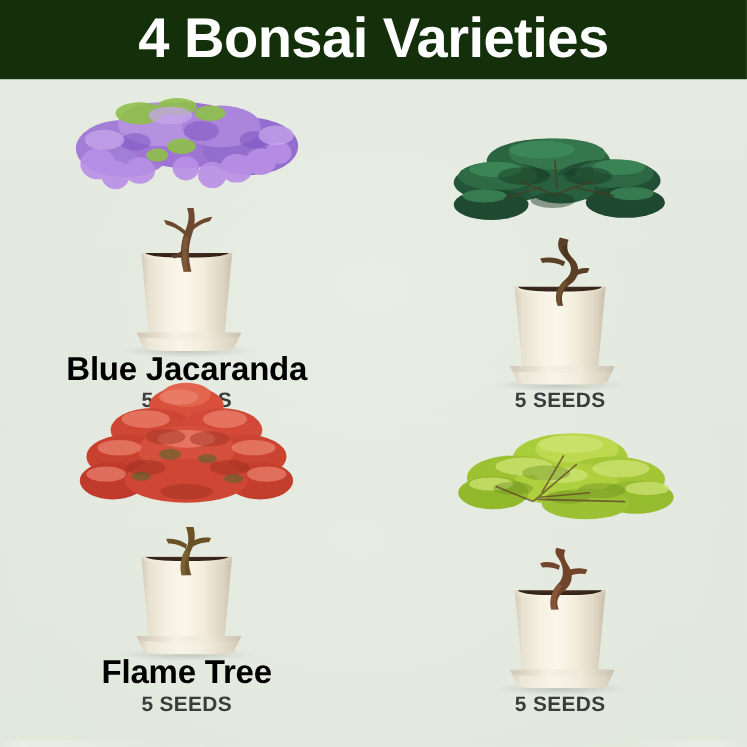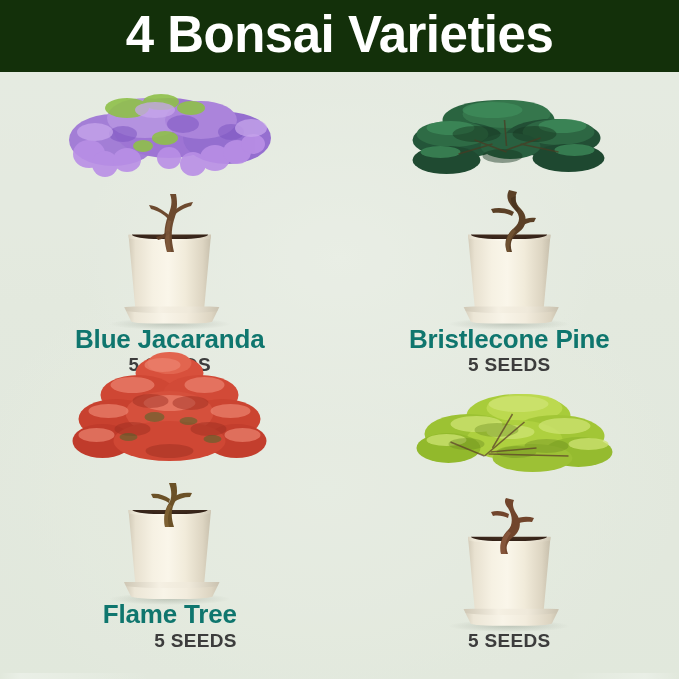--- a/index.html
+++ b/index.html
@@ -91,36 +91,36 @@
     width:215px;
     height:205px;
   }
   .cell-label {
     text-align:center;
     line-height:1.02;
     margin-top:2px;
   }
   .cell-name {
     display:block;
-    color:#0f766e;
-    font-size:26px;
+    color:#000000;
+    font-size:30px;
     font-weight:bold;
     letter-spacing:-0.2px;
     white-space:nowrap;
   }
   .cell-count {
     display:block;
     color:#3c3c3c;
     font-size:19px;
     font-weight:bold;
     letter-spacing:.3px;
     margin-top:3px;
   }
   .cell-r1 .cell-label { margin-bottom:12px; }
-  .cell-r2 .cell-label { margin-bottom:25px;text-align:right; }
+  .cell-r2 .cell-label { margin-bottom:25px; }
 
   
   .pot-wrap {
     position:absolute;
     left:50%; bottom:0;
     transform:translateX(-50%);
     width:100px;
   }
   .pot-body {
     position:relative;
@@ -363,21 +363,20 @@
               </div>
             </div>
             <div class="saucer">
               <div class="saucer-lip"></div>
             </div>
           </div>
 
         </div>
       </div>
       <div class="cell-label">
-        <span class="cell-name">Bristlecone Pine</span>
         <span class="cell-count">5 SEEDS</span>
       </div>
     </div>
 
     <div class="cell cell-r2">
       <div class="plant-stage">
         <div class="plant">
 
           <div class="canopy flame">
             <svg viewBox="0 0 195 130">

